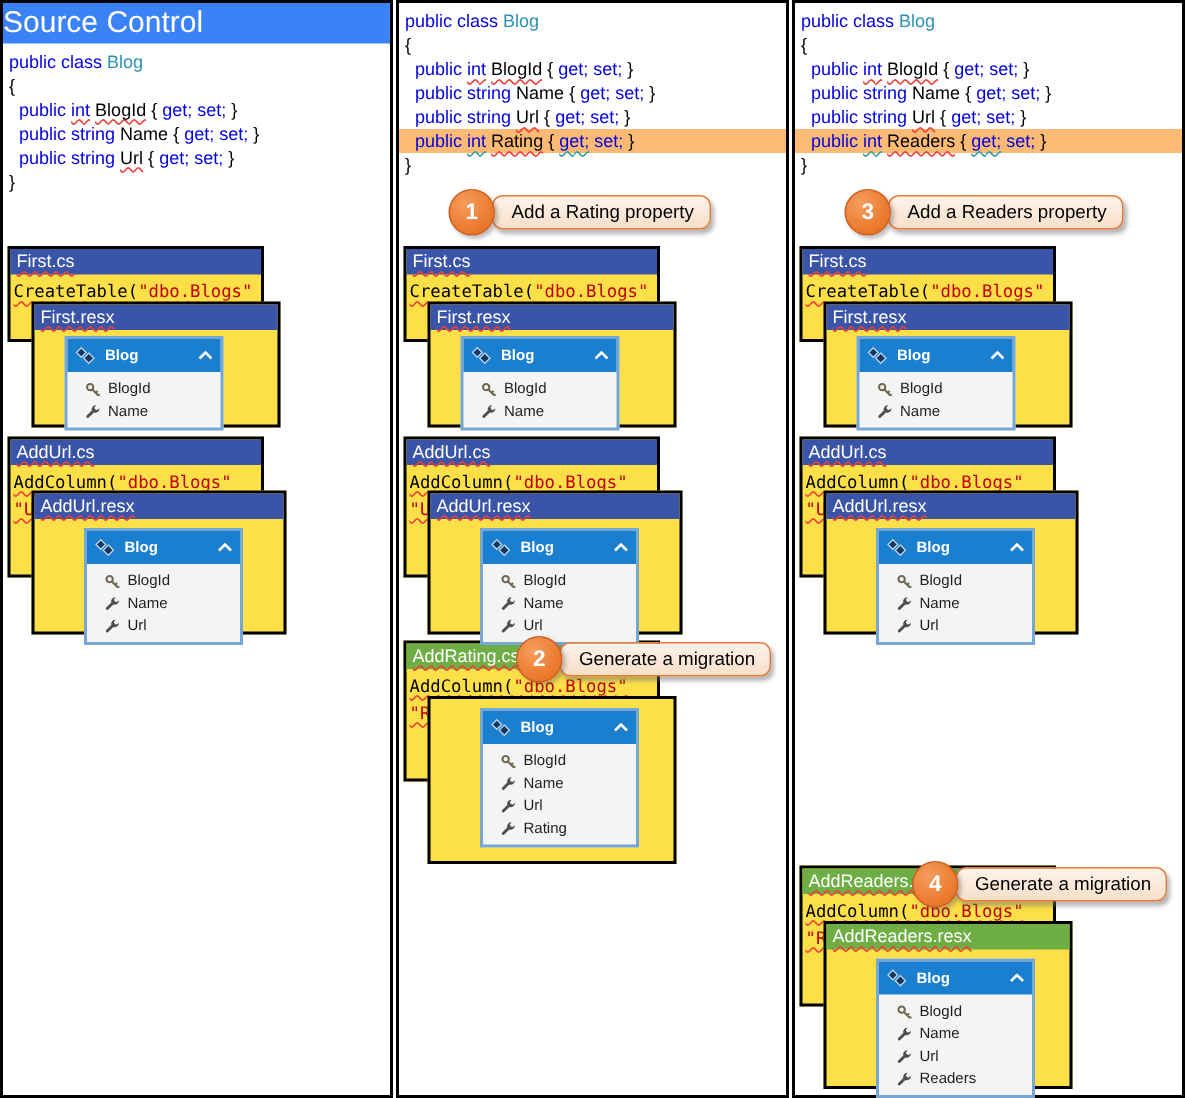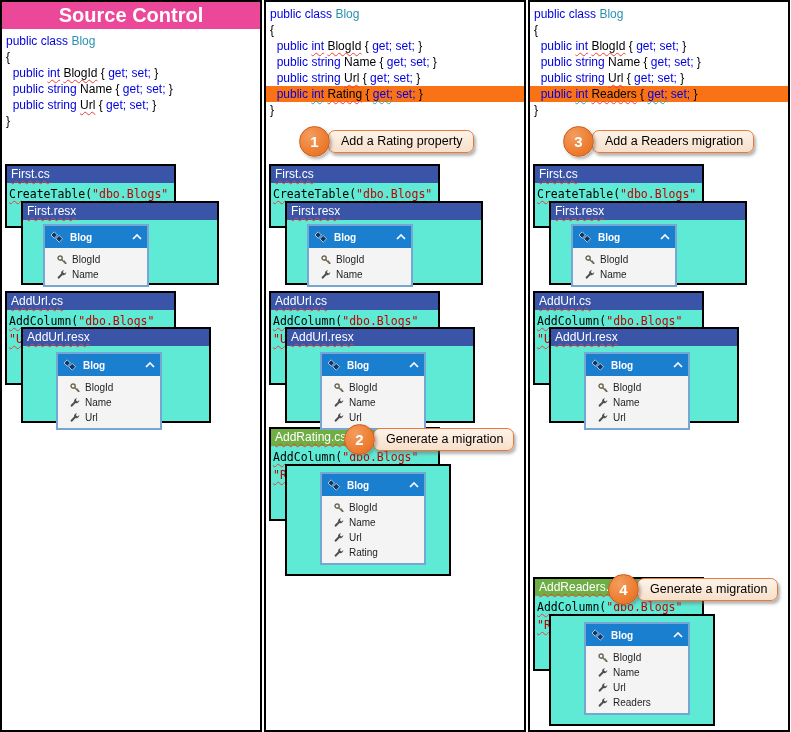--- a/index.html
+++ b/index.html
@@ -1,35 +1,35 @@
 <!DOCTYPE html>
 <html><head>
 <meta charset="utf-8">
 <style>
   *{box-sizing:border-box;margin:0;padding:0}
   html,body{width:791px;height:732px;background:#fff;font-family:"Liberation Sans",sans-serif;overflow:hidden}
   body{position:relative}
   .column{position:absolute;top:0;width:262px;height:732px;background:#fff;border:2px solid #000}
   .c0{left:0}.c1{left:264px}.c2{left:528px}
-  .col-header{height:27px;background:#ec4899;color:#fff;font-size:20px;font-weight:700;text-align:center;line-height:26px}
+  .col-header{height:27px;background:#3b82f6;color:#fff;font-size:20px;font-weight:400;text-align:left;line-height:26px}
   .code{margin-top:4px;font-family:Liberation Sans, sans-serif;font-size:12px;color:#000}
   .code-line{height:16px;line-height:16px;white-space:pre;padding-left:4px}
-  .hl{background:#f97316}
+  .hl{background:#fdba74}
   .kw{color:#0000e0}.cls{color:#2b91af}.str{color:#c00000}
   .sqr{text-decoration:underline wavy #ef3e36 1px;text-underline-offset:2px;text-decoration-skip-ink:none}
   .sqt{text-decoration:underline wavy #2e9d9d 1px;text-underline-offset:2px;text-decoration-skip-ink:none}
-  .card{position:absolute;background:#5eead4;border:2px solid #000}
+  .card{position:absolute;background:#fde047;border:2px solid #000}
   .card-bar{height:17px;line-height:16px;padding-left:4px;font-size:12px;color:#fff}
   .bar-blue{background:#3a55a8}
   .bar-green{background:#6fae45}
   .card-body{padding:2px 2px;font-family:"DejaVu Sans Mono",monospace;font-size:11.5px;line-height:18px;white-space:pre;overflow:hidden}
   .p-fcs{left:3px;top:162px;width:171px;height:64px;z-index:1}
-  .p-frx{left:19px;top:199px;width:198px;height:84px;z-index:2}
+  .p-frx{left:19px;top:199px;width:166px;height:84px;z-index:2}
   .p-ucs{left:3px;top:289px;width:171px;height:94px;z-index:1}
-  .p-urx{left:19px;top:325px;width:190px;height:96px;z-index:2}
+  .p-urx{left:19px;top:325px;width:170px;height:96px;z-index:2}
   .p-mcs1{left:3px;top:425px;width:171px;height:94px;z-index:1}
   .p-mrx1{left:19px;top:462px;width:166px;height:112px;z-index:2}
   .p-mcs2{left:3px;top:575px;width:171px;height:94px;z-index:1}
   .p-mrx2{left:19px;top:612px;width:166px;height:112px;z-index:2}
   .etable{width:106px;border:2px solid #76a7d4;background:#f4f4f4}
   .t-first{margin:4px 0 0 20px}
   .t-std{margin:6px 0 0 33px}
   .etable-header{height:22px;background:#1b7fd0;display:flex;align-items:center;padding:0 5px;gap:6px}
   .etitle{color:#fff;font-weight:700;font-size:10px}
   .chev{margin-left:auto;display:flex}
@@ -333,21 +333,21 @@
     <div class="code-line"><span class="kw">public</span> <span class="kw">class</span> <span class="cls">Blog</span></div>
     <div class="code-line"><span>{</span></div>
     <div class="code-line">  <span class="kw">public</span> <span class="kw sqr">int</span> <span class="sqr">BlogId</span> <span>{</span> <span class="kw">get;</span> <span class="kw">set;</span> <span>}</span></div>
     <div class="code-line">  <span class="kw">public</span> <span class="kw">string</span> <span>Name</span> <span>{</span> <span class="kw">get;</span> <span class="kw">set;</span> <span>}</span></div>
     <div class="code-line">  <span class="kw">public</span> <span class="kw">string</span> <span class="sqr">Url</span> <span>{</span> <span class="kw">get;</span> <span class="kw">set;</span> <span>}</span></div>
     <div class="code-line hl">  <span class="kw">public</span> <span class="kw sqt">int</span> <span class="sqr">Readers</span> <span>{</span> <span class="kw sqt">get;</span> <span class="kw">set;</span> <span>}</span></div>
     <div class="code-line"><span>}</span></div>
   </div>
 
   <div class="ann-circle a-code-c">3</div>
-  <div class="ann-label a-code-l">Add a Readers migration</div>
+  <div class="ann-label a-code-l">Add a Readers property</div>
 
   <div class="card p-fcs">
     <div class="card-bar bar-blue"><span class="sqr">First.cs</span></div>
     <div class="card-body"><span class="sqr">CreateTable(</span><span class="str sqr">"dbo.Blogs"</span></div>
   </div>
   <div class="card p-frx">
     <div class="card-bar bar-blue"><span class="sqr">First.resx</span></div>
     <div class="etable t-first">
       <div class="etable-header">
         <span class="eicon">
@@ -436,20 +436,21 @@
       </div>
     </div>
   </div>
 
   <div class="card p-mcs2">
     <div class="card-bar bar-green"><span class="sqr">AddReaders.cs</span></div>
     <div class="card-body"><span class="sqr">AddColumn(</span><span class="str sqr">"dbo.Blogs"</span>
 <span class="str sqr">"R</span></div>
   </div>
   <div class="card p-mrx2">
+    <div class="card-bar bar-green"><span class="sqr">AddReaders.resx</span></div>
     <div class="etable t-std">
       <div class="etable-header">
         <span class="eicon">
             <svg viewBox="0 0 14 12" width="14" height="12">
               <path d="M4.2 0.8 L7.4 4 L4.2 7.2 L1 4 Z" fill="#17365d" stroke="#b8d4ee" stroke-width="0.9"></path>
               <path d="M9.2 4.4 L12.6 7.8 L9.2 11.2 L5.8 7.8 Z" fill="#17365d" stroke="#b8d4ee" stroke-width="0.9"></path>
             </svg>
           </span>
         <span class="etitle">Blog</span>
         <span class="chev">

